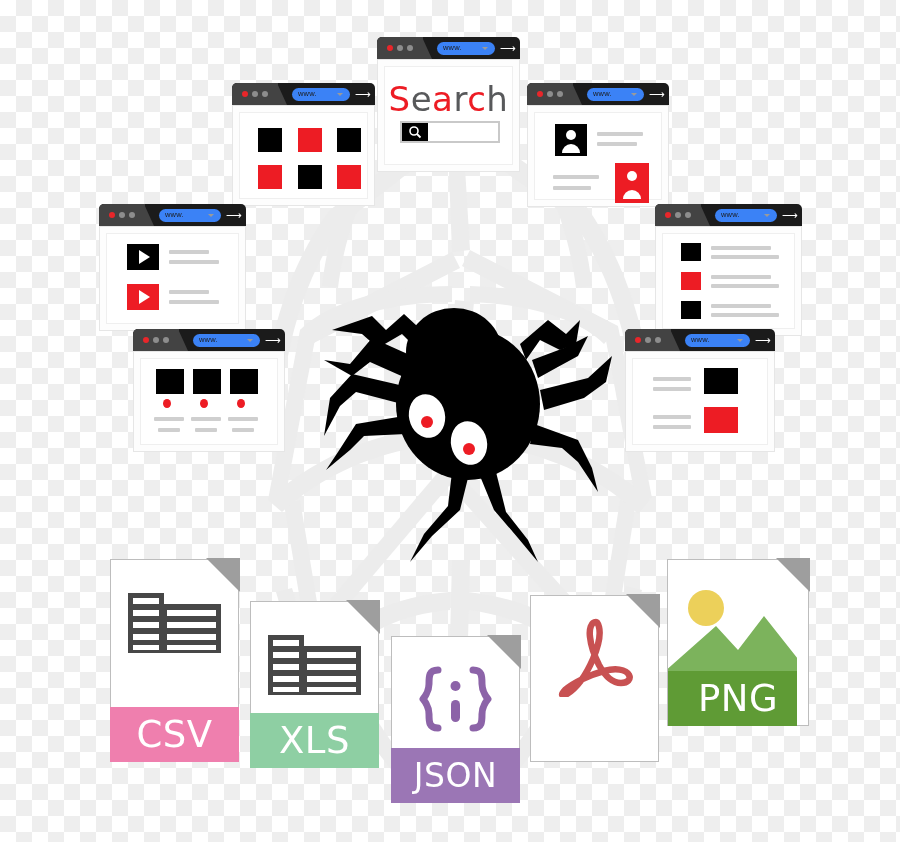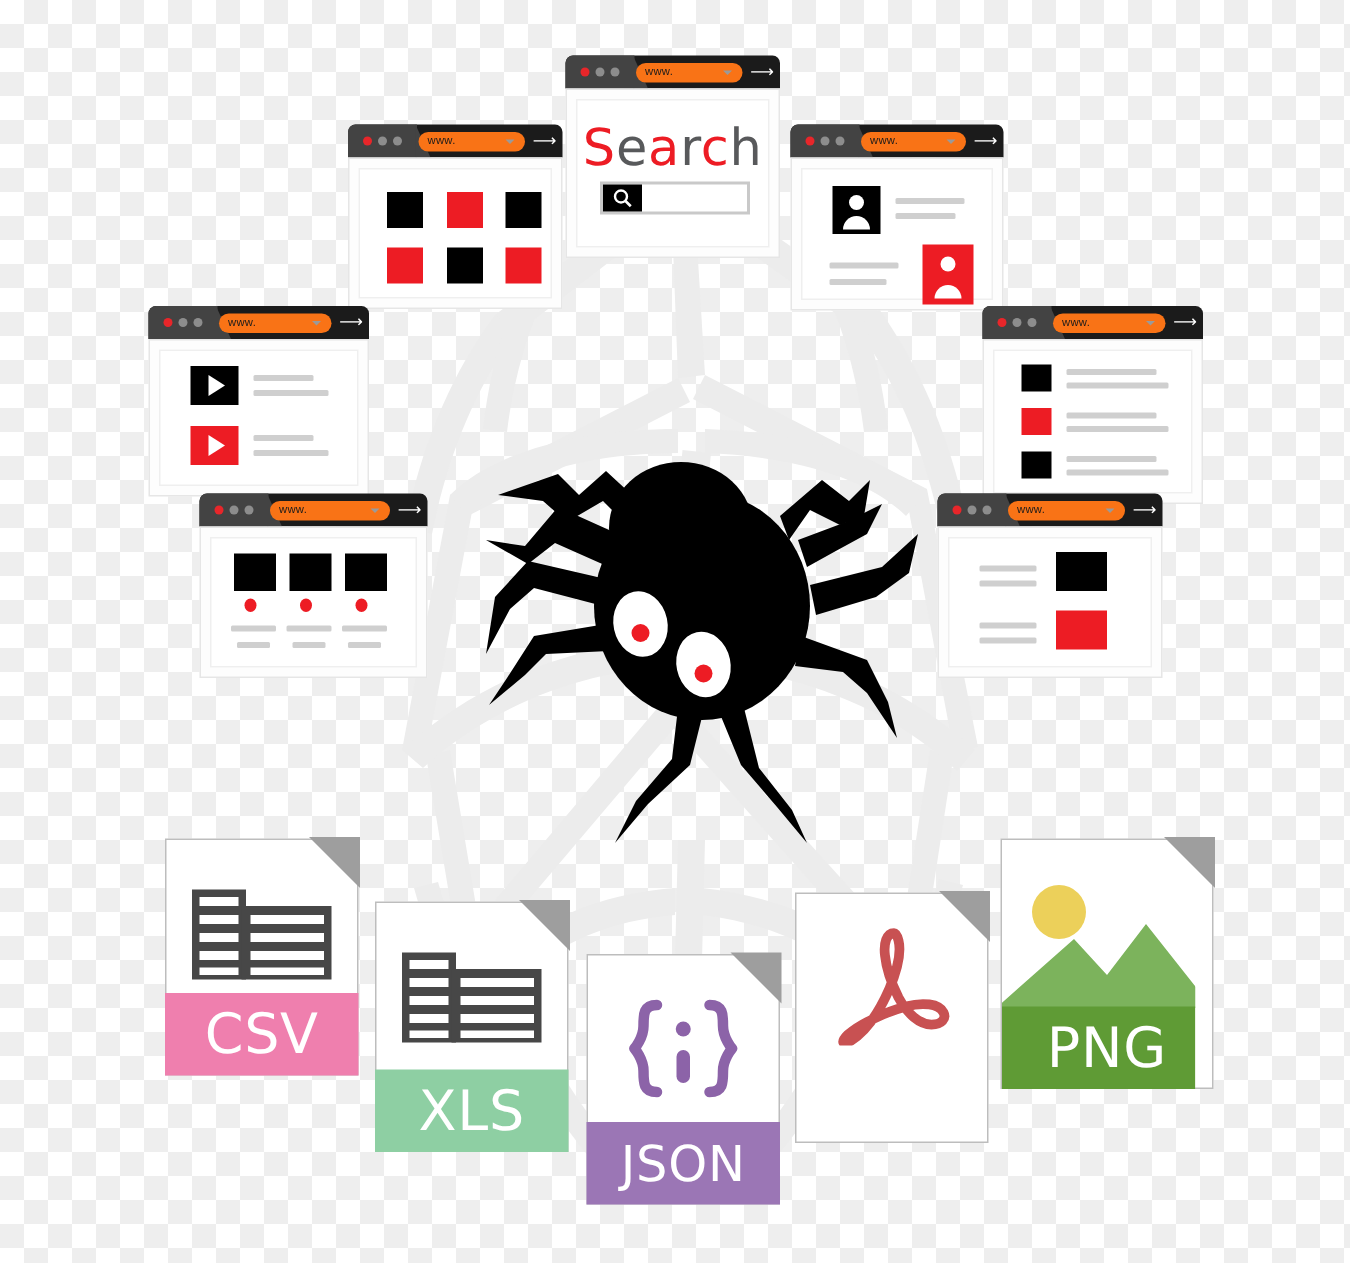--- a/index.html
+++ b/index.html
@@ -31,21 +31,21 @@
     position:relative;
   }
   .win .dots:after{
     content:"";position:absolute;right:-9px;top:0;
     border-style:solid;border-width:22px 0 0 10px;
     border-color:transparent transparent transparent #434343;
   }
   .dot{width:6px;height:6px;border-radius:50%;background:#8d8d8d;}
   .dot.red{background:#e8262a;}
   .win .urlbar{
-    flex:1;height:13px;margin:0 4px 0 1px;background:#f97316;border-radius:8px;
+    flex:1;height:13px;margin:0 4px 0 14px;background:#3b82f6;border-radius:8px;
     display:flex;align-items:center;padding:0 6px;position:relative;
   }
   .win .urltext{font-size:7.5px;color:#1b1b1b;letter-spacing:.2px;line-height:1;}
   .win .caret{
     position:absolute;right:7px;top:50%;margin-top:-1.5px;
     width:0;height:0;border-style:solid;border-width:3px 3px 0 3px;
     border-color:#9a9a9a transparent transparent transparent;
   }
   .win .go{
     width:18px;display:flex;align-items:center;justify-content:center;
@@ -374,21 +374,21 @@
       <ellipse cx="468" cy="404" rx="72" ry="76"></ellipse>
       <ellipse cx="454" cy="352" rx="48" ry="44"></ellipse>
     </g>
 
     <ellipse cx="427" cy="416" rx="18" ry="22" fill="#fff" transform="rotate(-12 427 416)"></ellipse>
     <ellipse cx="469" cy="443" rx="18" ry="22" fill="#fff" transform="rotate(-12 469 443)"></ellipse>
     <circle cx="427" cy="422" r="6" fill="#ed1c24"></circle>
     <circle cx="469" cy="449" r="6" fill="#ed1c24"></circle>
   </svg>
 
-  <div class="file" style="left:110px;top:559px;width:129px;height:158px;">
+  <div class="file" style="left:110px;top:559px;width:129px;height:203px;">
     <div class="sheet"></div>
     <div class="fold" style="border-width:0 34px 34px 0;border-color:transparent #9e9e9e transparent transparent;"></div>
     <div class="glyph" style="top:34px;height:60px;padding:0 18px;box-sizing:border-box;">
       <div class="tbl">
         <div class="blk" style="left:0;top:0;width:36px;height:60px;"></div>
         <div class="blk" style="left:33px;top:11px;right:0;height:49px;"></div>
         <div class="wt" style="left:5px;top:5px;width:26px;height:6px;"></div>
         <div class="wt" style="left:5px;top:17px;width:26px;height:6px;"></div>
         <div class="wt" style="left:5px;top:29px;width:26px;height:6px;"></div>
         <div class="wt" style="left:5px;top:41px;width:26px;height:6px;"></div>

